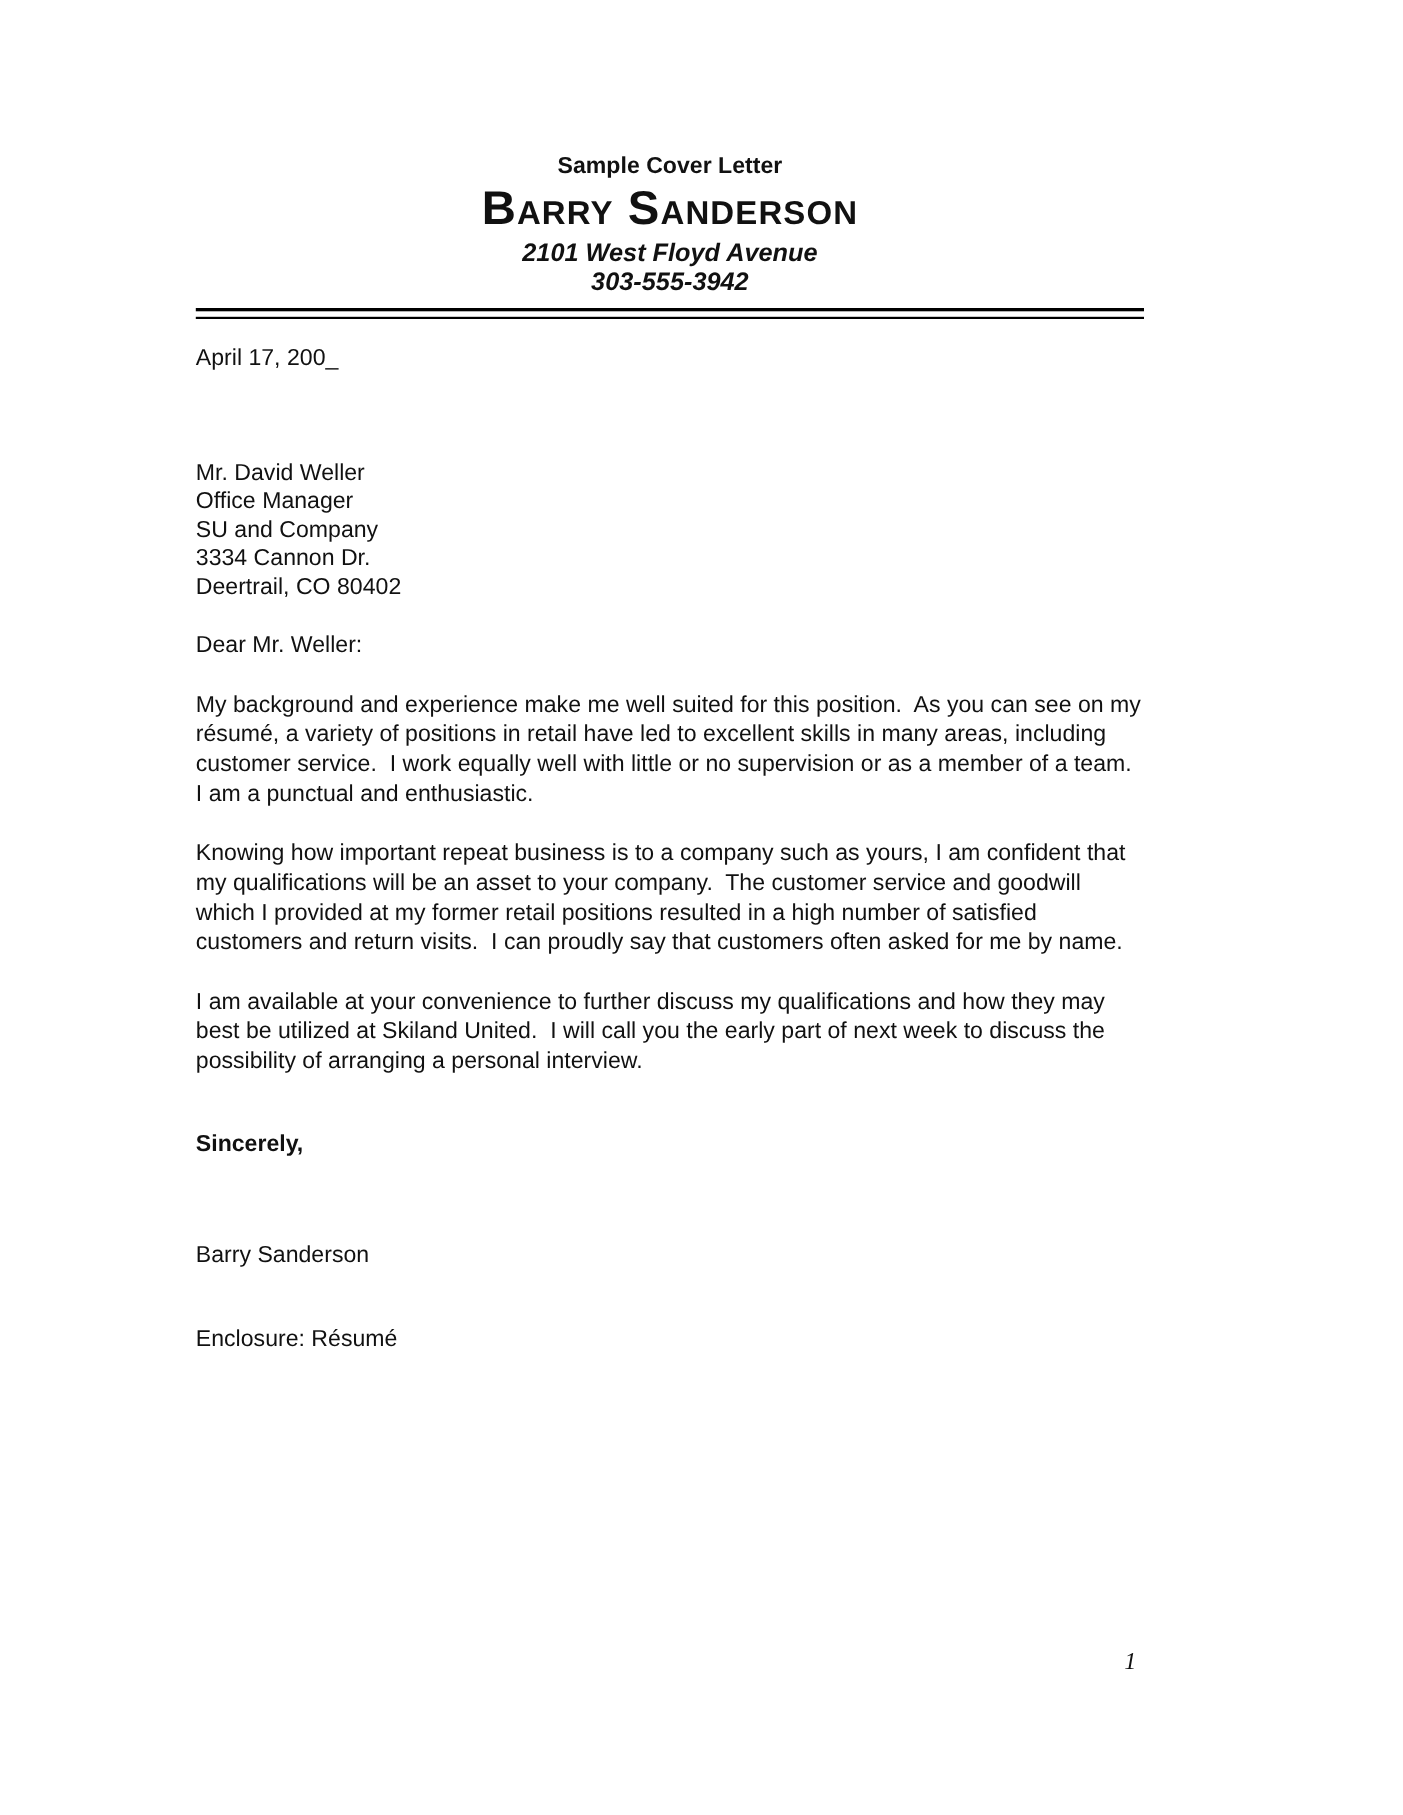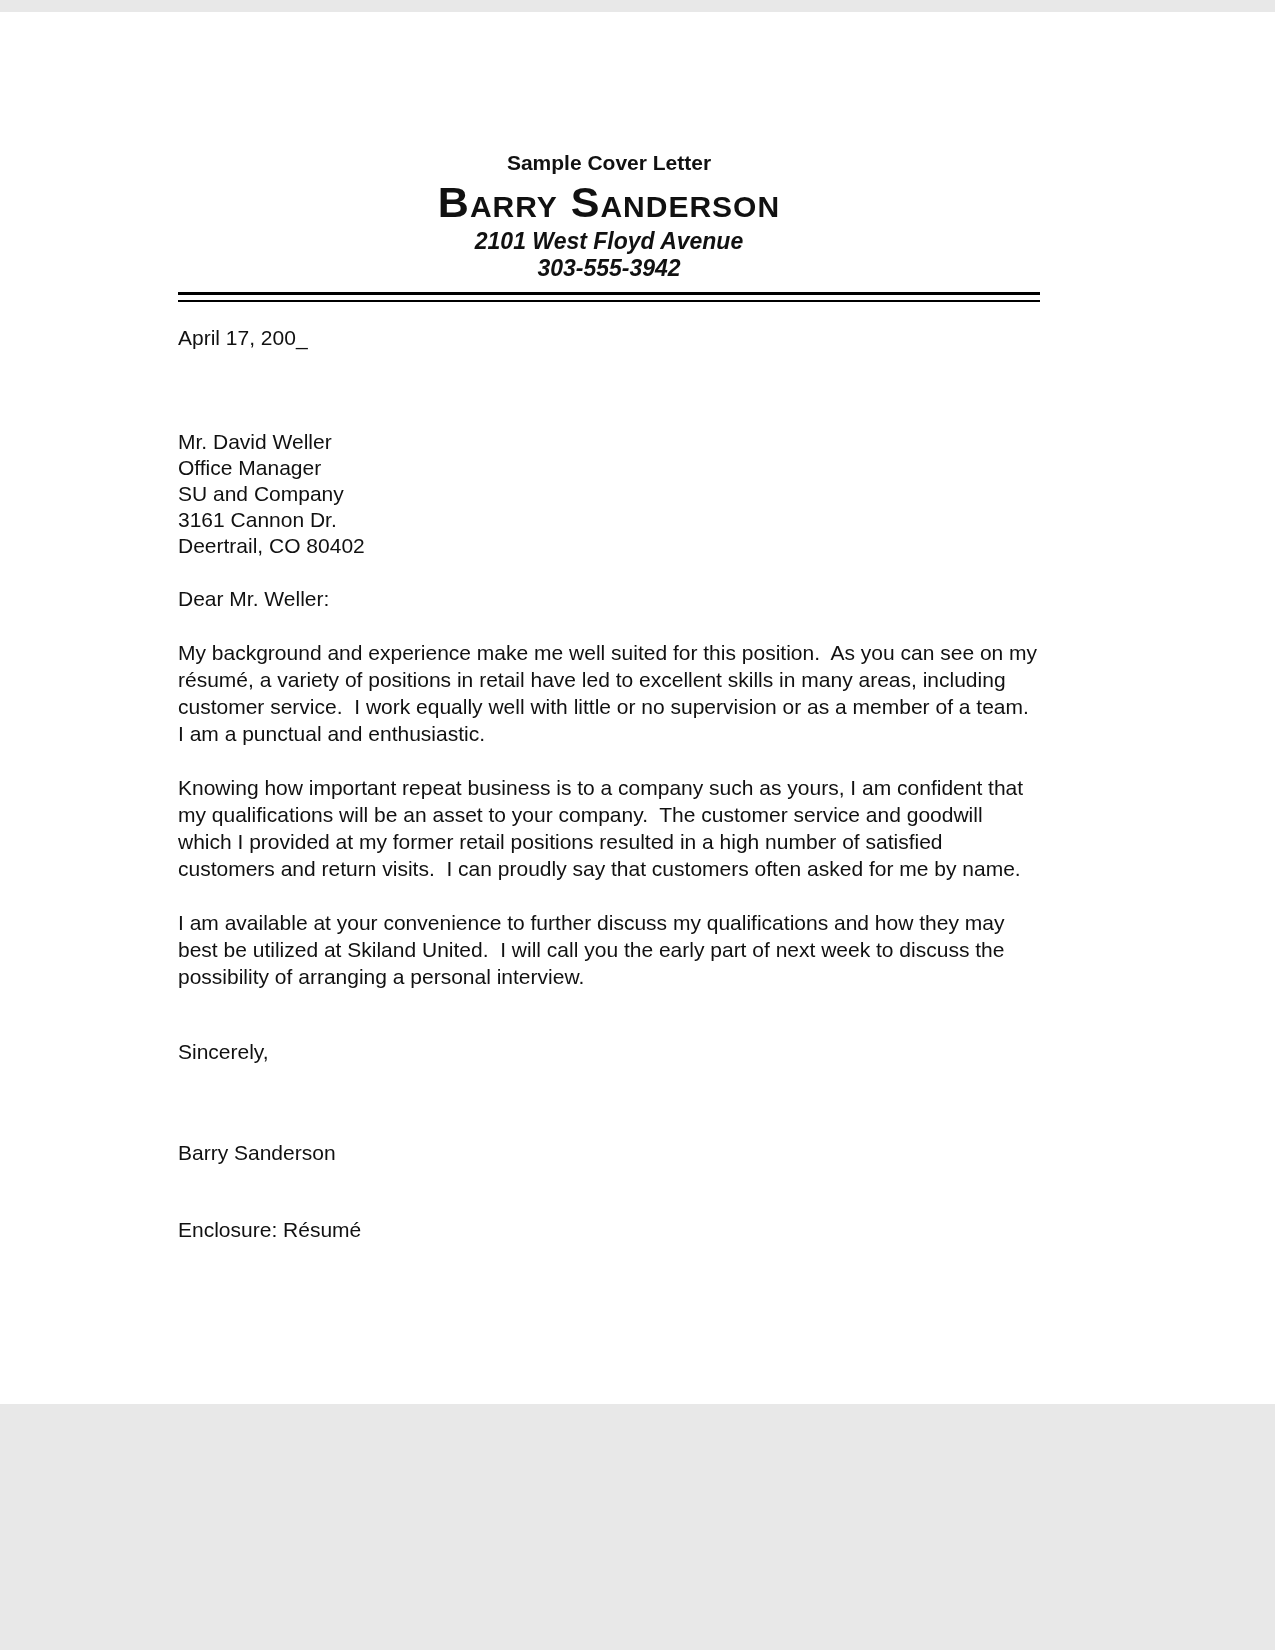--- a/index.html
+++ b/index.html
@@ -3,22 +3,22 @@
 <meta charset="utf-8">
 <style>
   html, body {
     margin: 0;
     padding: 0;
     background: #e8e8e8;
   }
   .page {
     position: relative;
     width: 1275px;
-    height: 1392px;
-    margin: 12px auto;
+    height: 1650px;
+    margin: 0 auto;
     background: #ffffff;
     color: #111111;
     font-family: "Liberation Sans", sans-serif;
     box-sizing: border-box;
     overflow: hidden;
   }
   .content {
     position: absolute;
     top: 138px;
     left: 178px;
@@ -74,20 +74,21 @@
   }
   .salutation {
     margin-bottom: 27px;
   }
   .italic {
     font-style: italic;
   }
   .closing {
     margin-top: 48px;
     margin-bottom: 0;
+    font-weight: bold;
   }
   .signature {
     margin-top: 74px;
     margin-bottom: 0;
   }
   .enclosure {
     margin-top: 50px;
     margin-bottom: 0;
   }
   .page-number {
@@ -116,21 +117,21 @@
     <div class="double-rule"></div>
 
     <div class="body-text">
 
       <div class="para date-line">April 17, 200_</div>
 
       <div class="recipient-block">
         <div class="recipient-line">Mr. David Weller</div>
         <div class="recipient-line">Office Manager</div>
         <div class="recipient-line">SU and Company</div>
-        <div class="recipient-line">3161 Cannon Dr.</div>
+        <div class="recipient-line">3334 Cannon Dr.</div>
         <div class="recipient-line">Deertrail, CO 80402</div>
       </div>
 
       <div class="para salutation">Dear Mr. Weller:</div>
 
 
       <div class="para">My background and experience make me well suited for this position.  As you can see on my résumé, a variety of positions in retail have led to excellent skills in many areas, including customer service.  I work equally well with little or no supervision or as a member of a team.  I am a punctual and enthusiastic.</div>
 
       <div class="para">Knowing how important repeat business is to a company such as yours, I am confident that my qualifications will be an asset to your company.  The customer service and goodwill which I provided at my former retail positions resulted in a high number of satisfied customers and return visits.  I can proudly say that customers often asked for me by name.</div>
 

